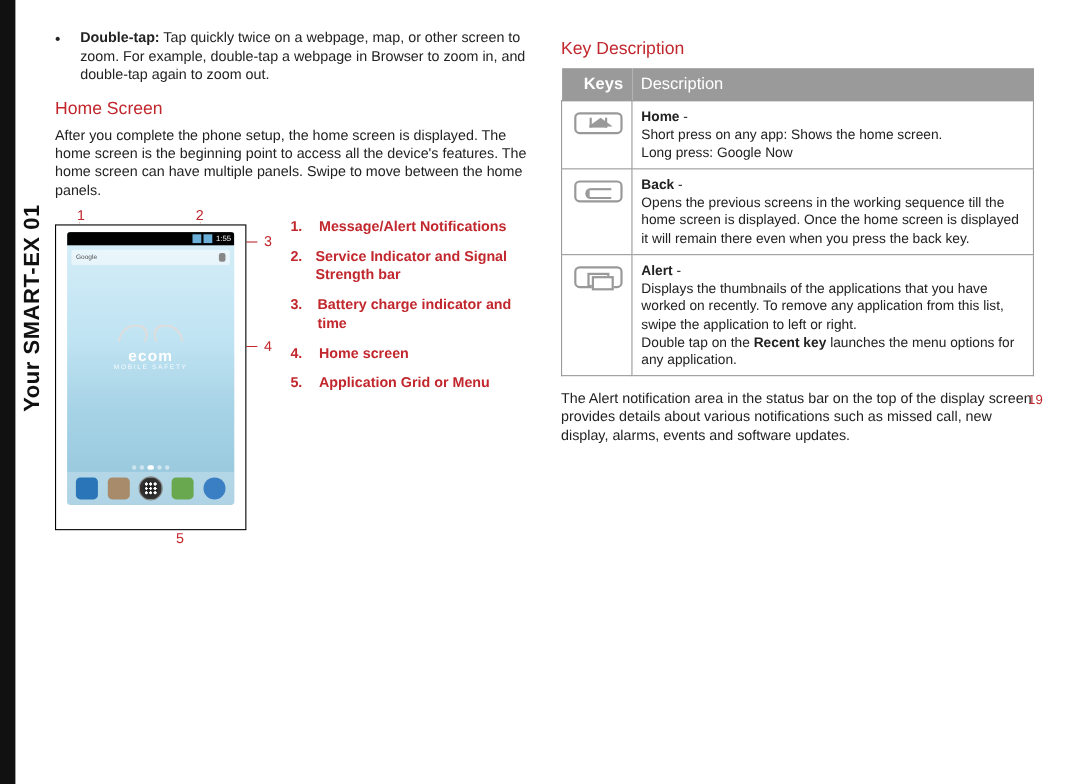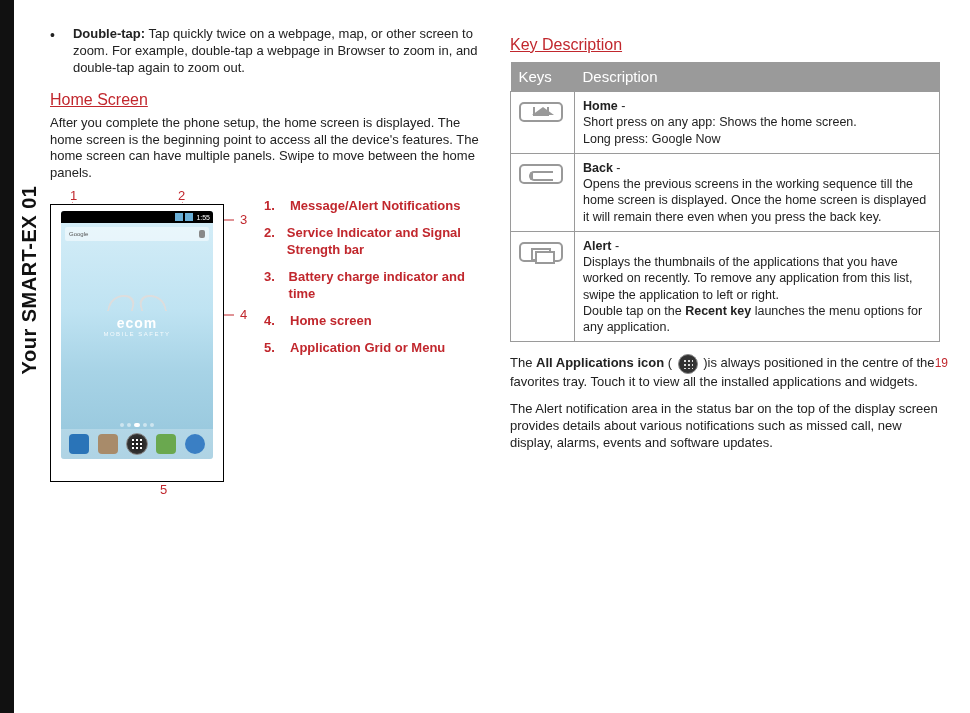--- a/index.html
+++ b/index.html
@@ -49,21 +49,20 @@
   .bullet-dot { font-size: 14px; line-height: 18px; }
   .bullet-text { line-height: 1.3; }
   .bold { font-weight: 700; }
   h2.section {
     font-family: "Arial Narrow", Arial, sans-serif;
     font-stretch: condensed;
     color: #c1272d;
     font-weight: 500;
     font-size: 16px;
     margin: 10px 0 6px 0;
-    text-decoration: underline;
   }
   p.body { margin: 0 0 10px 0; line-height: 1.3; }
   .homescreen-block { display: flex; gap: 14px; }
   .phone-wrap { position: relative; width: 200px; }
   .phone {
     width: 174px;
     border: 1px solid #000;
     padding: 6px 10px 22px 10px;
     background: #fff;
     position: relative;
@@ -172,21 +171,21 @@
     background:#9a9a9a; color:#fff; text-align:left;
     font-weight:400; font-size:15px;
     padding:6px 8px;
   }
   table.keytab td {
     border:1px solid #9a9a9a;
     padding:6px 8px; vertical-align:top;
     font-size:12.5px; line-height:1.3;
   }
   table.keytab th:first-child, table.keytab td:first-child{
-    width:64px; text-align:left;
+    width:64px; text-align:right;font-weight:bold;
   }
   .keyicon{
     display:inline-block; width:44px;height:20px;
     border:2px solid #999; border-radius:5px;
     position:relative; margin-top:4px;
   }
   .keyicon.back::before{
     content:""; position:absolute; left:8px; right:8px; top:5px;
     height:6px; border:2px solid #999; border-right:none;
     border-radius:5px 0 0 5px;
@@ -370,21 +369,18 @@
         <td>
           <span class="bold">Alert</span><span> - </span><br>
           <span>Displays the thumbnails of the applications that you have worked on recently. To remove any application from this list, swipe the application to left or right.</span><br>
           <span>Double tap on the </span><span class="bold">Recent key</span><span> launches the menu options for any application.</span>
         </td>
       </tr>
     </tbody>
       </table>
 
 
-    <p class="body">
-      <span>The </span><span class="bold">All Applications icon</span><span> ( </span><span class="allapps-inline"></span><span> )is always positioned in the centre of the favorites tray. Touch it to view all the installed applications and widgets.</span>
-    </p>
 
     <p class="body">The Alert notification area in the status bar on the top of the display screen provides details about various notifications such as missed call, new display, alarms, events and software updates.</p>
 
     <div class="page-num">19</div>
   </div>
 </div>
 
 </body></html>

